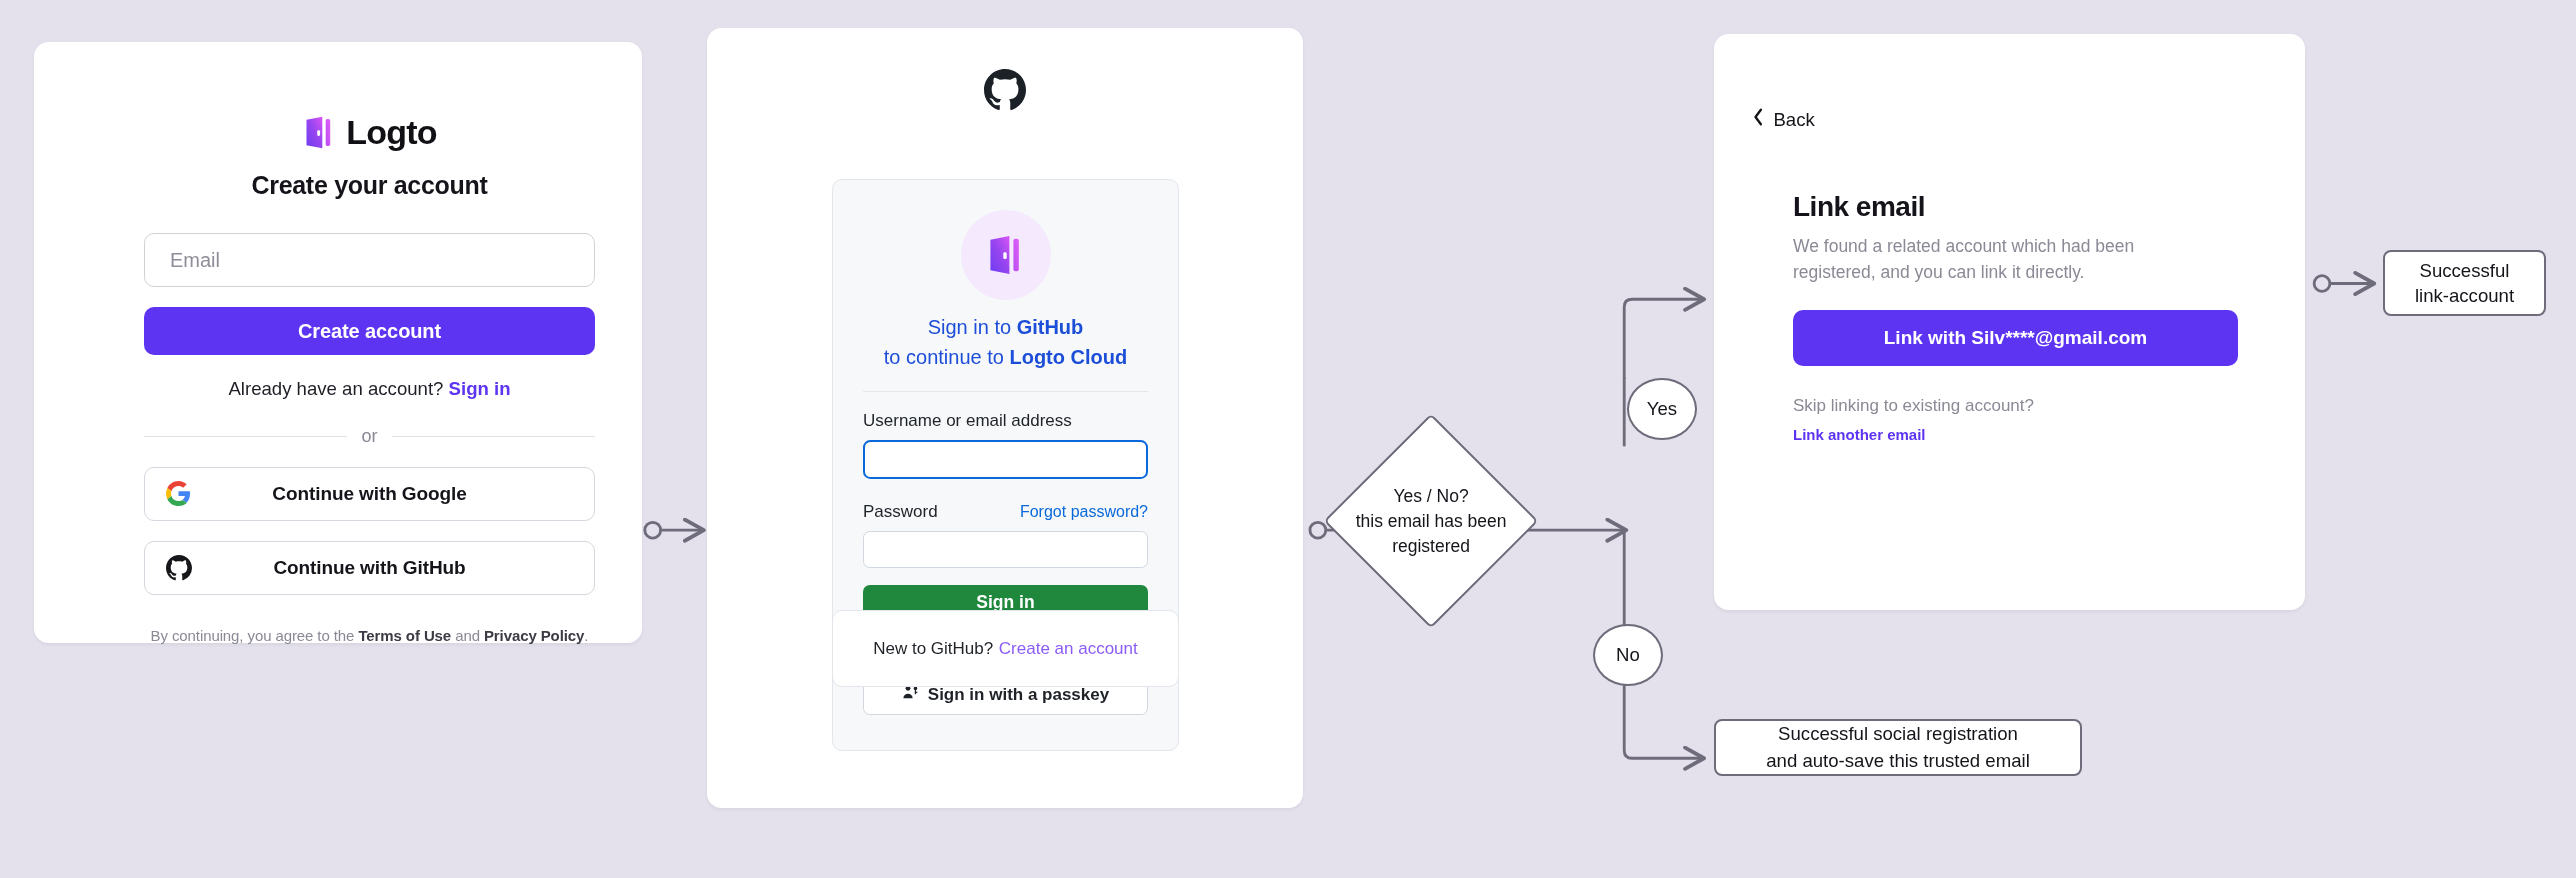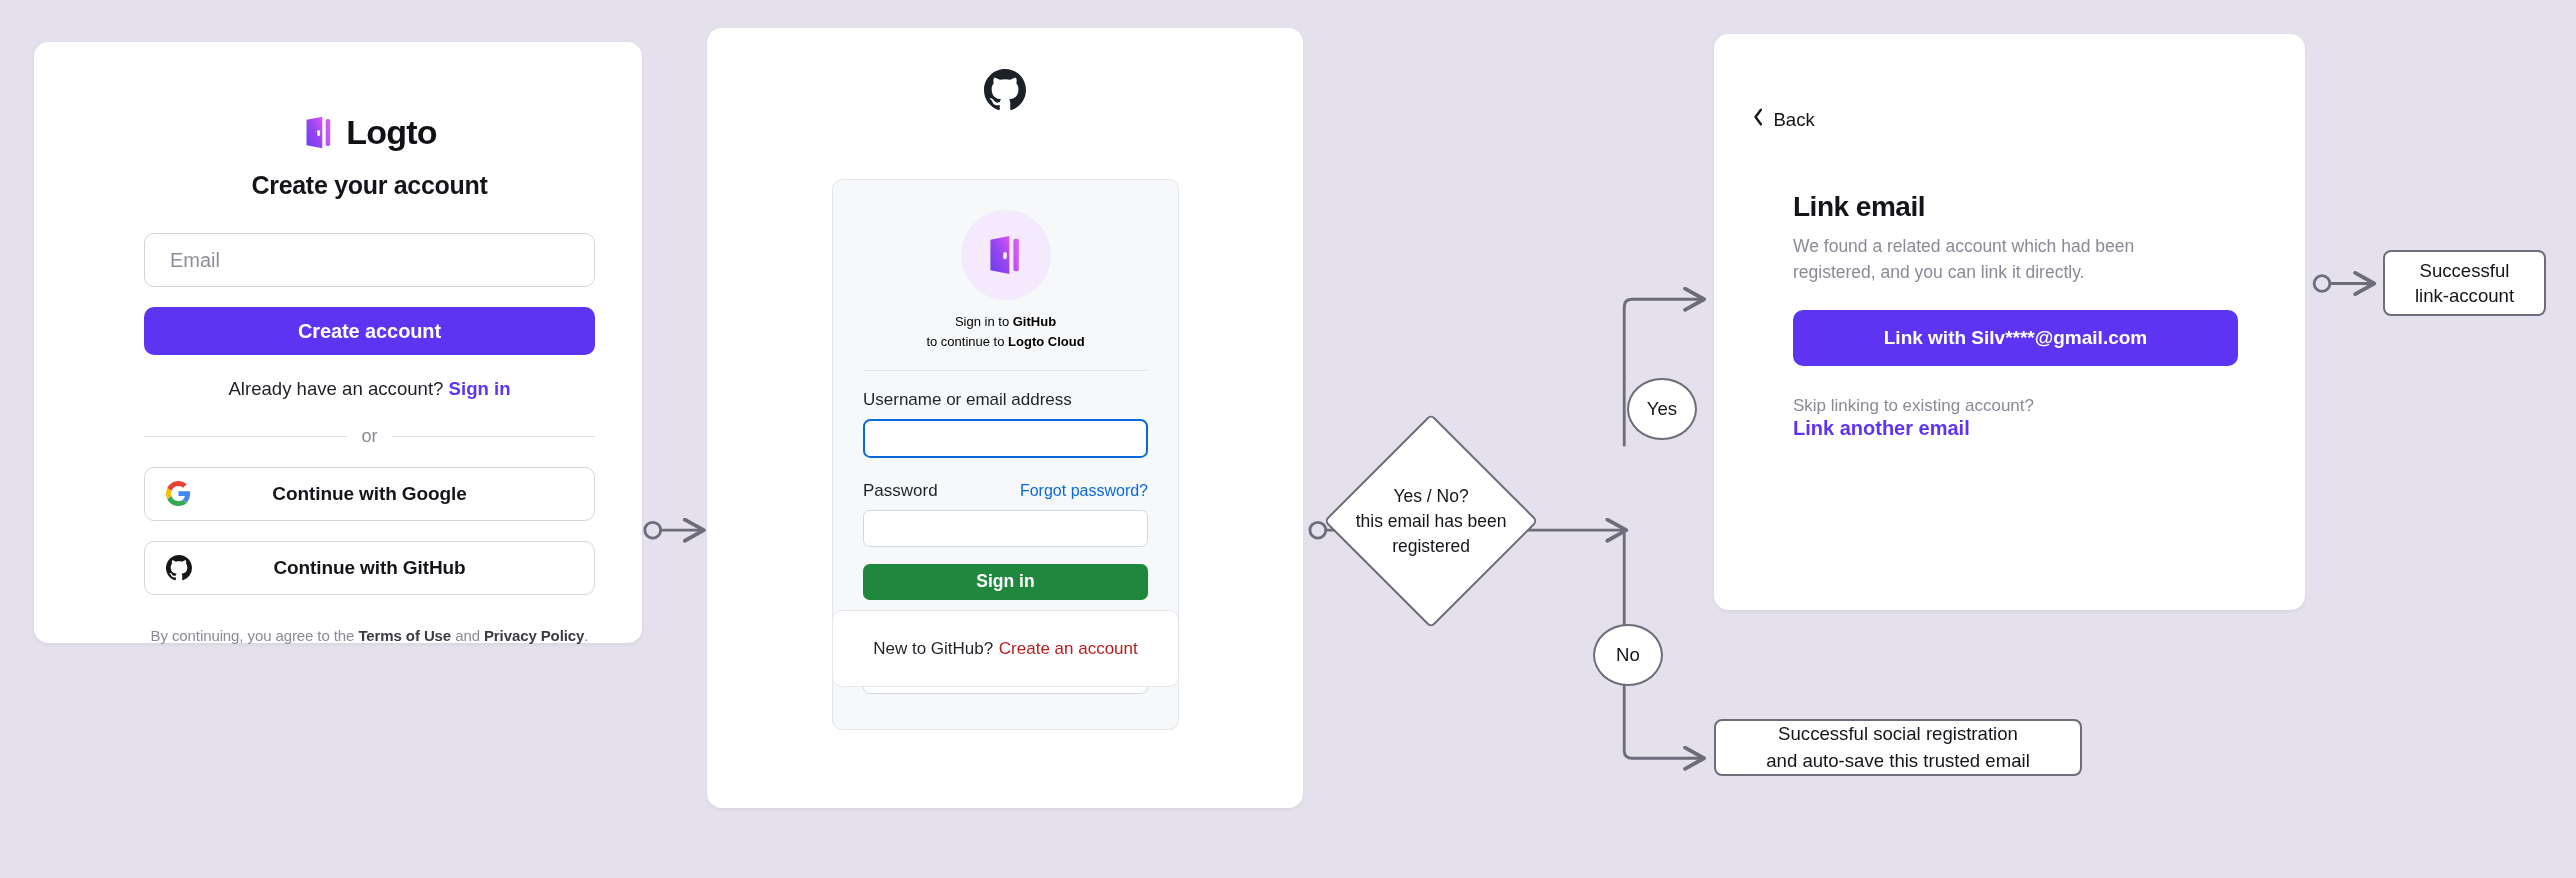--- a/index.html
+++ b/index.html
@@ -177,22 +177,22 @@
   .gh-badge {
     width: 90px; height: 90px;
     margin: 0 auto;
     border-radius: 50%;
     background: #f4e9fd;
     display: flex; align-items: center; justify-content: center;
   }
   .gh-signin-text {
     margin-top: 12.4px;
     text-align: center;
-    font-size: 13px;
-    color: #000000;
+    font-size: 20px;
+    color: #1d4ed8;
     line-height: 1.5;
   }
   .gh-signin-text b { font-weight: 700; }
   .gh-rule {
     margin-top: 19px;
     height: 1.1px;
     background: #e3e6ea;
   }
   .gh-field-label {
     margin-top: 19px;
@@ -251,21 +251,21 @@
     left: 125px; top: 582px;
     width: 347px;
     box-sizing: border-box;
     background: #ffffff;
     border: 1.1px solid #e3e6ea;
     border-radius: 10px;
     height: 77px;
     display: flex; align-items: center; justify-content: center;
     font-size: 17px; color: #1f2328;
   }
-  .gh-newbox .lnk { color: #b91c1c; margin-left: 5.6px; }
+  .gh-newbox .lnk { color: #8b5cf6; margin-left: 5.6px; }
 
   
   #card-link {
     left: 1714px; top: 34px;
     width: 591px; height: 576px;
   }
   .back-row {
     position: absolute;
     left: 38px; top: 74px;
     display: flex; align-items: center; gap: 9px;
@@ -283,21 +283,21 @@
   .link-btn {
     margin-top: 25px;
     height: 56px;
     border-radius: 10px;
     background: #5D34F2;
     color: #fff;
     font-size: 19px; font-weight: 700;
     display: flex; align-items: center; justify-content: center;
   }
   .skip-text { margin-top: 30px; font-size: 17px; color: #8b8995; }
-  .skip-link { margin-top: 1px; font-size: 20px; color: #5D34F2; font-weight: 700; }
+  .skip-link { margin-top: 10px; font-size: 15px; color: #5D34F2; font-weight: 700; }
 
   
   .flow-node {
     position: absolute;
     box-sizing: border-box;
     background: #ffffff;
     border: 2.3px solid #6e6b7b;
     display: flex;
     align-items: center;
     justify-content: center;

